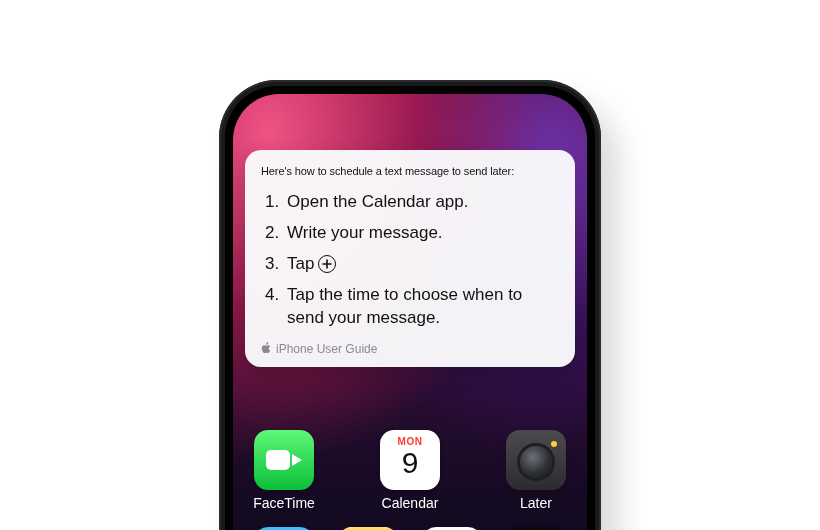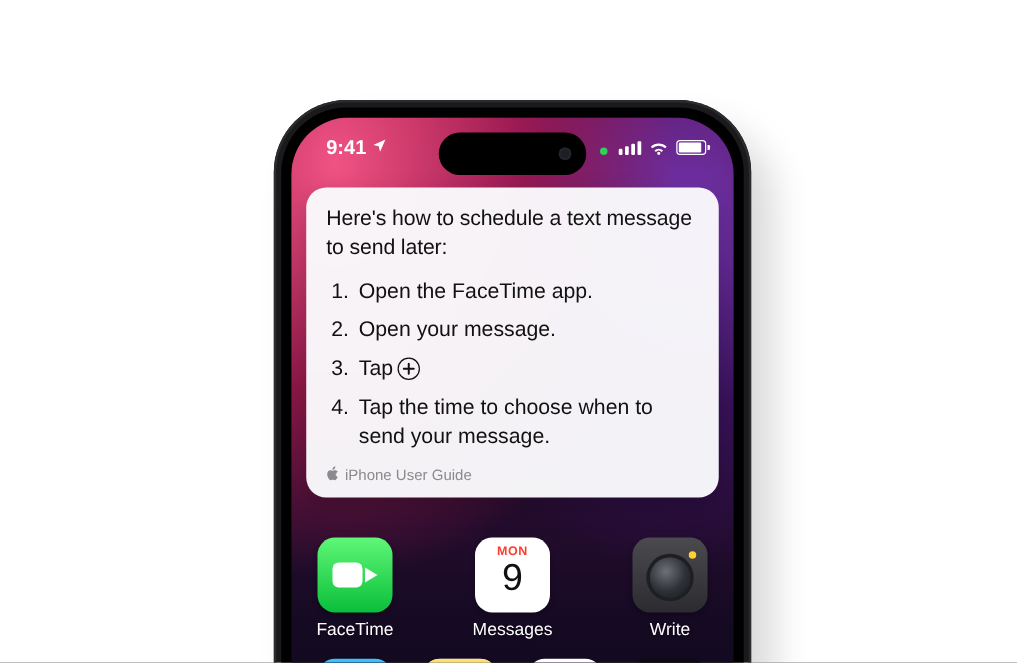--- a/index.html
+++ b/index.html
@@ -24,21 +24,21 @@
   .loc-arrow{display:inline-block;}
   .sig{display:flex;align-items:flex-end;gap:2px;}
   .sig i{display:block;width:3px;background:#fff;border-radius:1px;}
   .sig i:nth-child(1){height:5px}.sig i:nth-child(2){height:7px}.sig i:nth-child(3){height:9px}.sig i:nth-child(4){height:11px}
   .wifi{width:16px;height:12px;}
   .batt{position:relative;width:24px;height:12px;border:1.5px solid #fff;border-radius:3px;box-sizing:border-box;}
   .batt::after{content:"";position:absolute;right:-4px;top:3px;width:2px;height:4px;background:#fff;border-radius:0 1px 1px 0;}
   .batt i{position:absolute;left:1px;top:1px;bottom:1px;width:18px;background:#fff;border-radius:1px;}
   
   .card{position:absolute;left:12px;right:12px;top:56px;background:rgba(250,250,252,0.97);border-radius:16px;padding:14px 16px 10px 16px;color:#111;box-shadow:0 8px 20px rgba(0,0,0,0.18);}
-  .card-title{font-size:17px;line-height:1.35;margin-bottom:8px;letter-spacing:-0.1px;}
+  .card-title{font-size:11px;line-height:1.35;margin-bottom:8px;letter-spacing:-0.1px;}
   .steps{margin:0;padding:0 0 0 2px;list-style:none;counter-reset:step;}
   .steps li{counter-increment:step;position:relative;padding:4px 0 4px 24px;font-size:17px;line-height:1.35;display:flex;flex-wrap:wrap;align-items:center;}
   .steps li::before{content:counter(step)".";position:absolute;left:2px;top:4px;}
   .plus-circ{display:inline-flex;width:18px;height:18px;border:1.6px solid #111;border-radius:50%;align-items:center;justify-content:center;margin:0 4px;vertical-align:middle;box-sizing:border-box;}
   .plus-circ svg{display:block;}
   .src{display:flex;align-items:center;gap:5px;margin-top:8px;font-size:12px;color:#8a8a8f;}
   .apple{display:inline-block;}
   
   .apps{position:absolute;left:0;right:0;top:336px;padding:0 18px;}
   .row{display:flex;justify-content:space-between;margin-bottom:16px;}
@@ -66,59 +66,29 @@
   .t-clock .face{position:absolute;inset:5px;border-radius:50%;background:#fff;}
 </style>
 </head>
 <body>
 
 <div class="stage">
   <div class="phone">
     <div class="bezel"></div>
     <div class="screen">
 
-      <div class="status">
-        <div class="s-left">
-          <span>9:41</span>
-          <span class="loc-arrow">
-            <svg width="13" height="13" viewBox="0 0 24 24">
-                <path d="M3 11 L21 3 L13 21 L11 13 Z" fill="#fff"></path>
-              </svg>
-          </span>
-        </div>
-        <div class="island">
-            <span class="cam"></span>
-          </div>
-        <span class="dot-green"></span>
-        <div class="s-right">
-          <span class="sig">
-              <i></i>
-              <i></i>
-              <i></i>
-              <i></i>
-            </span>
-          <span class="wifi">
-            <svg width="16" height="12" viewBox="0 0 20 14">
-                <path d="M10 13.2a1.6 1.6 0 1 0 0-3.2 1.6 1.6 0 0 0 0 3.2Zm-4.3-4.5 1.5 1.5a4 4 0 0 1 5.6 0l1.5-1.5a6.1 6.1 0 0 0-8.6 0ZM2.1 5.1l1.5 1.5a9 9 0 0 1 12.8 0l1.5-1.5a11.1 11.1 0 0 0-15.8 0Z" fill="#fff"></path>
-              </svg>
-          </span>
-          <span class="batt">
-              <i></i>
-            </span>
-        </div>
-      </div>
 
       <div class="card">
         <div class="card-title">Here's how to schedule a text message to send later:</div>
         <ol class="steps">
           <li>
-              <span>Open the FaceTime app.</span>
+              <span>Open the Calendar app.</span>
             </li>
           <li>
-              <span>Open your message.</span>
+              <span>Write your message.</span>
             </li>
           <li>
             <span>Tap</span>
             <span class="plus-circ">
               <svg width="10" height="10" viewBox="0 0 10 10">
                   <path d="M5 1v8M1 5h8" stroke="#111" stroke-width="1.6" stroke-linecap="round"></path>
                 </svg>
             </span>
           </li>
           <li>
@@ -139,25 +109,25 @@
         <div class="row">
           <div class="app">
             <div class="tile t-facetime"></div>
             <div class="app-label">FaceTime</div>
           </div>
           <div class="app">
             <div class="tile t-calendar">
               <div class="dow">MON</div>
               <div class="dnum">9</div>
             </div>
-            <div class="app-label">Messages</div>
+            <div class="app-label">Calendar</div>
           </div>
           <div class="app">
             <div class="tile t-camera"></div>
-            <div class="app-label">Write</div>
+            <div class="app-label">Later</div>
           </div>
         </div>
 
         <div class="row">
           <div class="app">
             <div class="tile t-mail"></div>
 
           </div>
           <div class="app">
             <div class="tile t-notes">

